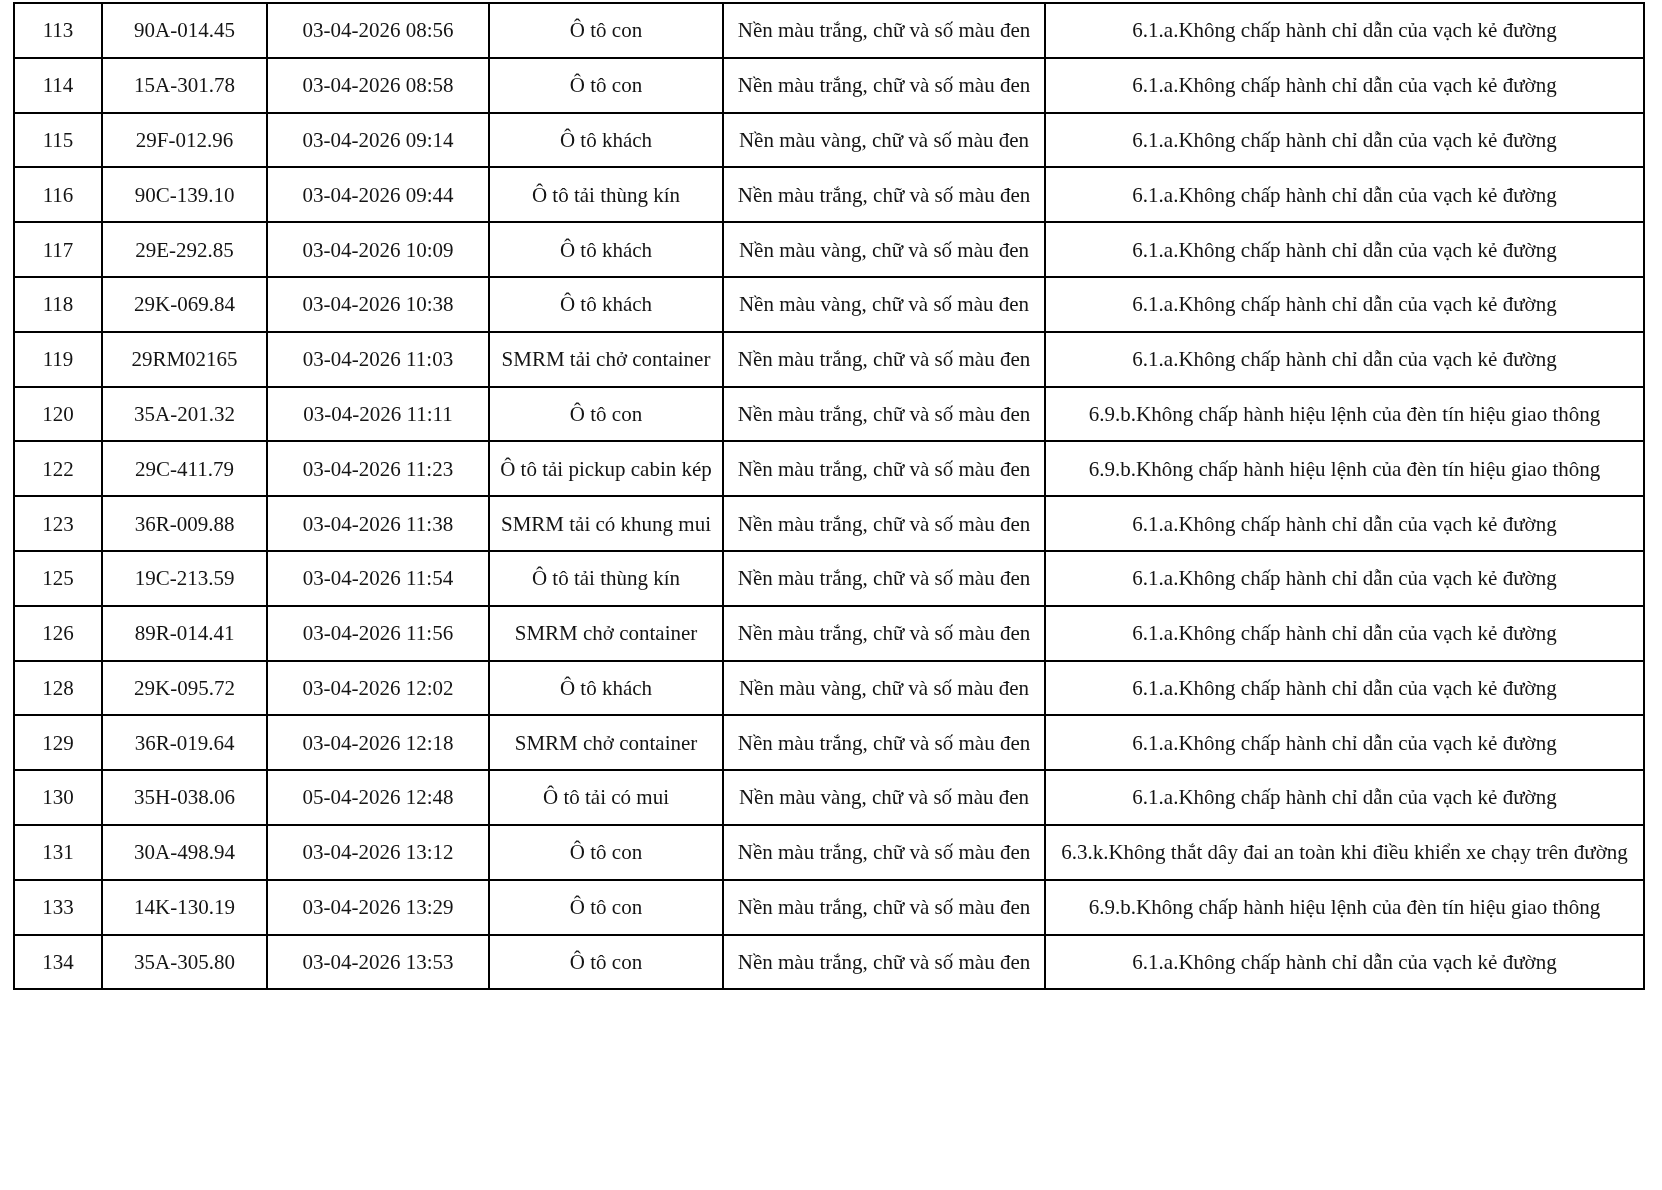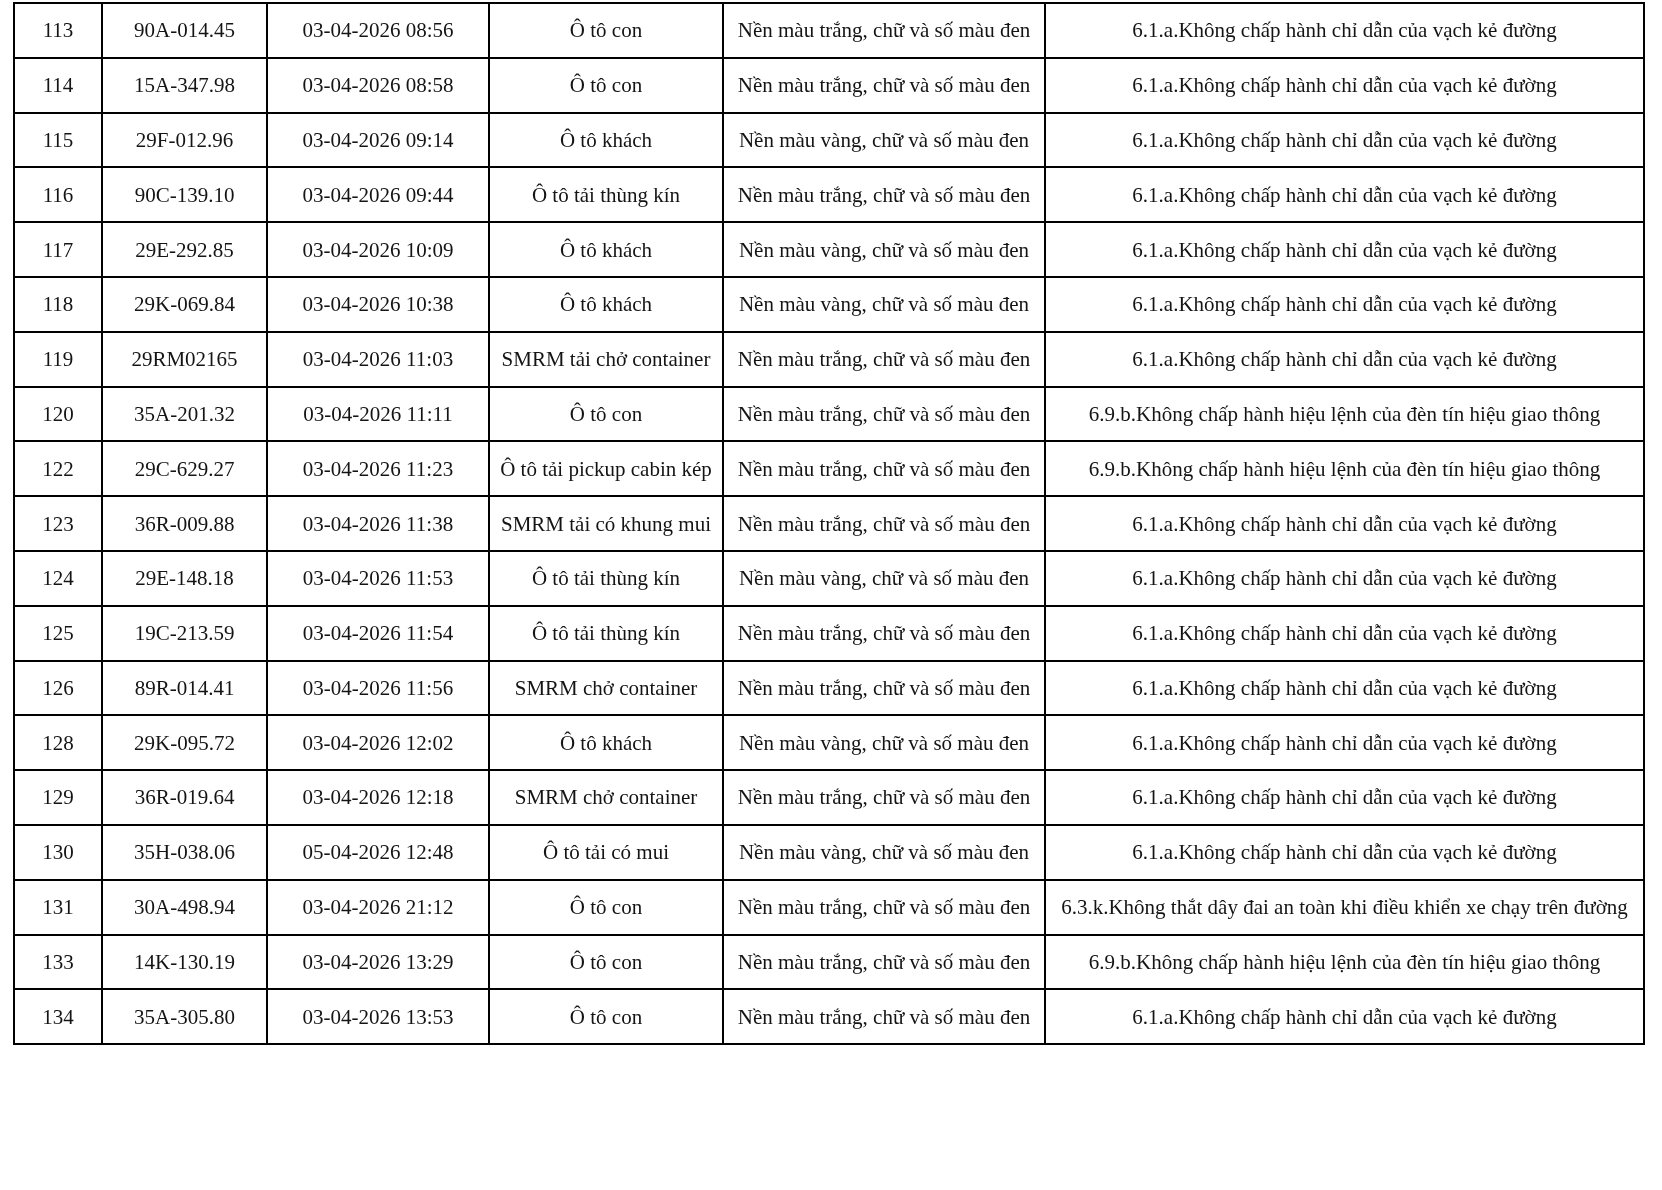--- a/index.html
+++ b/index.html
@@ -64,21 +64,21 @@
     <td>113</td>
     <td>90A-014.45</td>
     <td>03-04-2026 08:56</td>
     <td>Ô tô con</td>
     <td>Nền màu trắng, chữ và số màu đen</td>
     <td>6.1.a.Không chấp hành chỉ dẫn của vạch kẻ đường</td>
   </tr>
 
   <tr>
     <td>114</td>
-    <td>15A-347.98</td>
+    <td>15A-301.78</td>
     <td>03-04-2026 08:58</td>
     <td>Ô tô con</td>
     <td>Nền màu trắng, chữ và số màu đen</td>
     <td>6.1.a.Không chấp hành chỉ dẫn của vạch kẻ đường</td>
   </tr>
 
   <tr>
     <td>115</td>
     <td>29F-012.96</td>
     <td>03-04-2026 09:14</td>
@@ -128,44 +128,36 @@
     <td>35A-201.32</td>
     <td>03-04-2026 11:11</td>
     <td>Ô tô con</td>
     <td>Nền màu trắng, chữ và số màu đen</td>
     <td>6.9.b.Không chấp hành hiệu lệnh của đèn tín hiệu giao thông</td>
   </tr>
 
 
   <tr>
     <td>122</td>
-    <td>29C-629.27</td>
+    <td>29C-411.79</td>
     <td>03-04-2026 11:23</td>
     <td>Ô tô tải pickup cabin kép</td>
     <td>Nền màu trắng, chữ và số màu đen</td>
     <td>6.9.b.Không chấp hành hiệu lệnh của đèn tín hiệu giao thông</td>
   </tr>
 
   <tr>
     <td>123</td>
     <td>36R-009.88</td>
     <td>03-04-2026 11:38</td>
     <td>SMRM tải có khung mui</td>
     <td>Nền màu trắng, chữ và số màu đen</td>
     <td>6.1.a.Không chấp hành chỉ dẫn của vạch kẻ đường</td>
   </tr>
 
-  <tr>
-    <td>124</td>
-    <td>29E-148.18</td>
-    <td>03-04-2026 11:53</td>
-    <td>Ô tô tải thùng kín</td>
-    <td>Nền màu vàng, chữ và số màu đen</td>
-    <td>6.1.a.Không chấp hành chỉ dẫn của vạch kẻ đường</td>
-  </tr>
 
   <tr>
     <td>125</td>
     <td>19C-213.59</td>
     <td>03-04-2026 11:54</td>
     <td>Ô tô tải thùng kín</td>
     <td>Nền màu trắng, chữ và số màu đen</td>
     <td>6.1.a.Không chấp hành chỉ dẫn của vạch kẻ đường</td>
   </tr>
 
@@ -202,21 +194,21 @@
     <td>35H-038.06</td>
     <td>05-04-2026 12:48</td>
     <td>Ô tô tải có mui</td>
     <td>Nền màu vàng, chữ và số màu đen</td>
     <td>6.1.a.Không chấp hành chỉ dẫn của vạch kẻ đường</td>
   </tr>
 
   <tr>
     <td>131</td>
     <td>30A-498.94</td>
-    <td>03-04-2026 21:12</td>
+    <td>03-04-2026 13:12</td>
     <td>Ô tô con</td>
     <td>Nền màu trắng, chữ và số màu đen</td>
     <td>6.3.k.Không thắt dây đai an toàn khi điều khiển xe chạy trên đường</td>
   </tr>
 
 
   <tr>
     <td>133</td>
     <td>14K-130.19</td>
     <td>03-04-2026 13:29</td>

